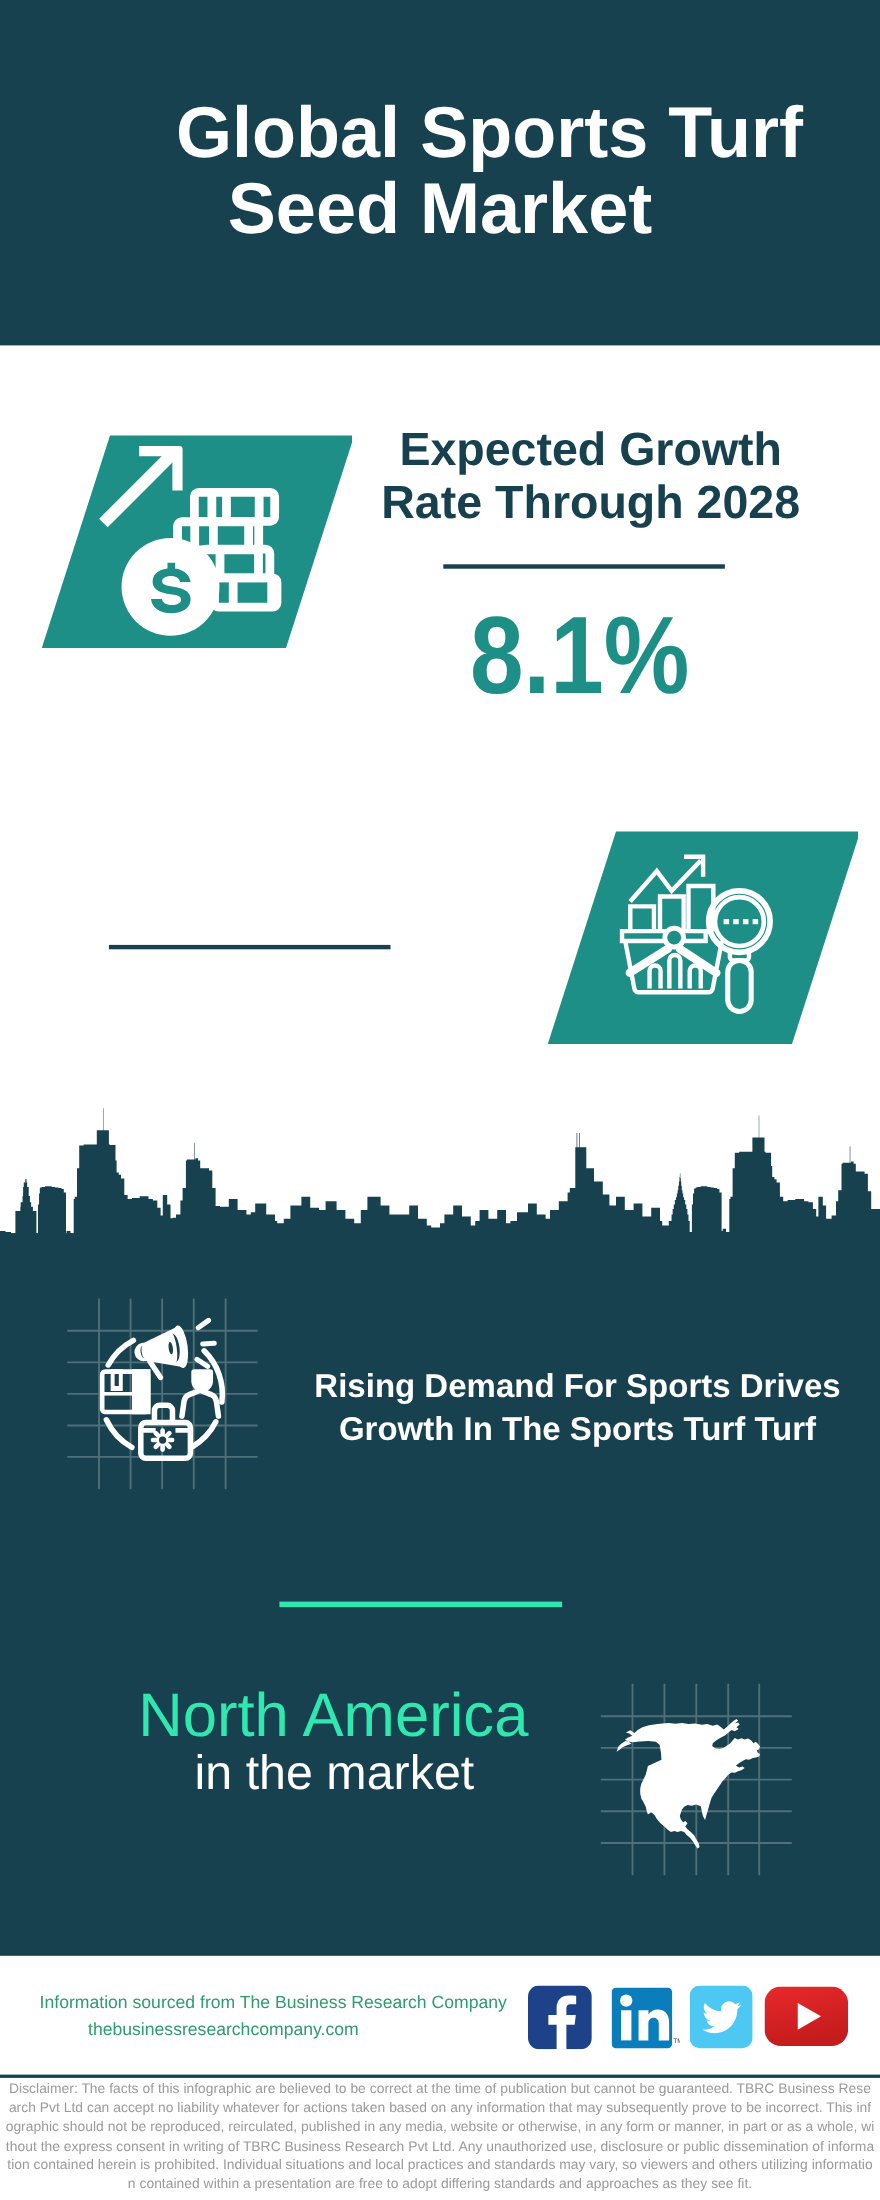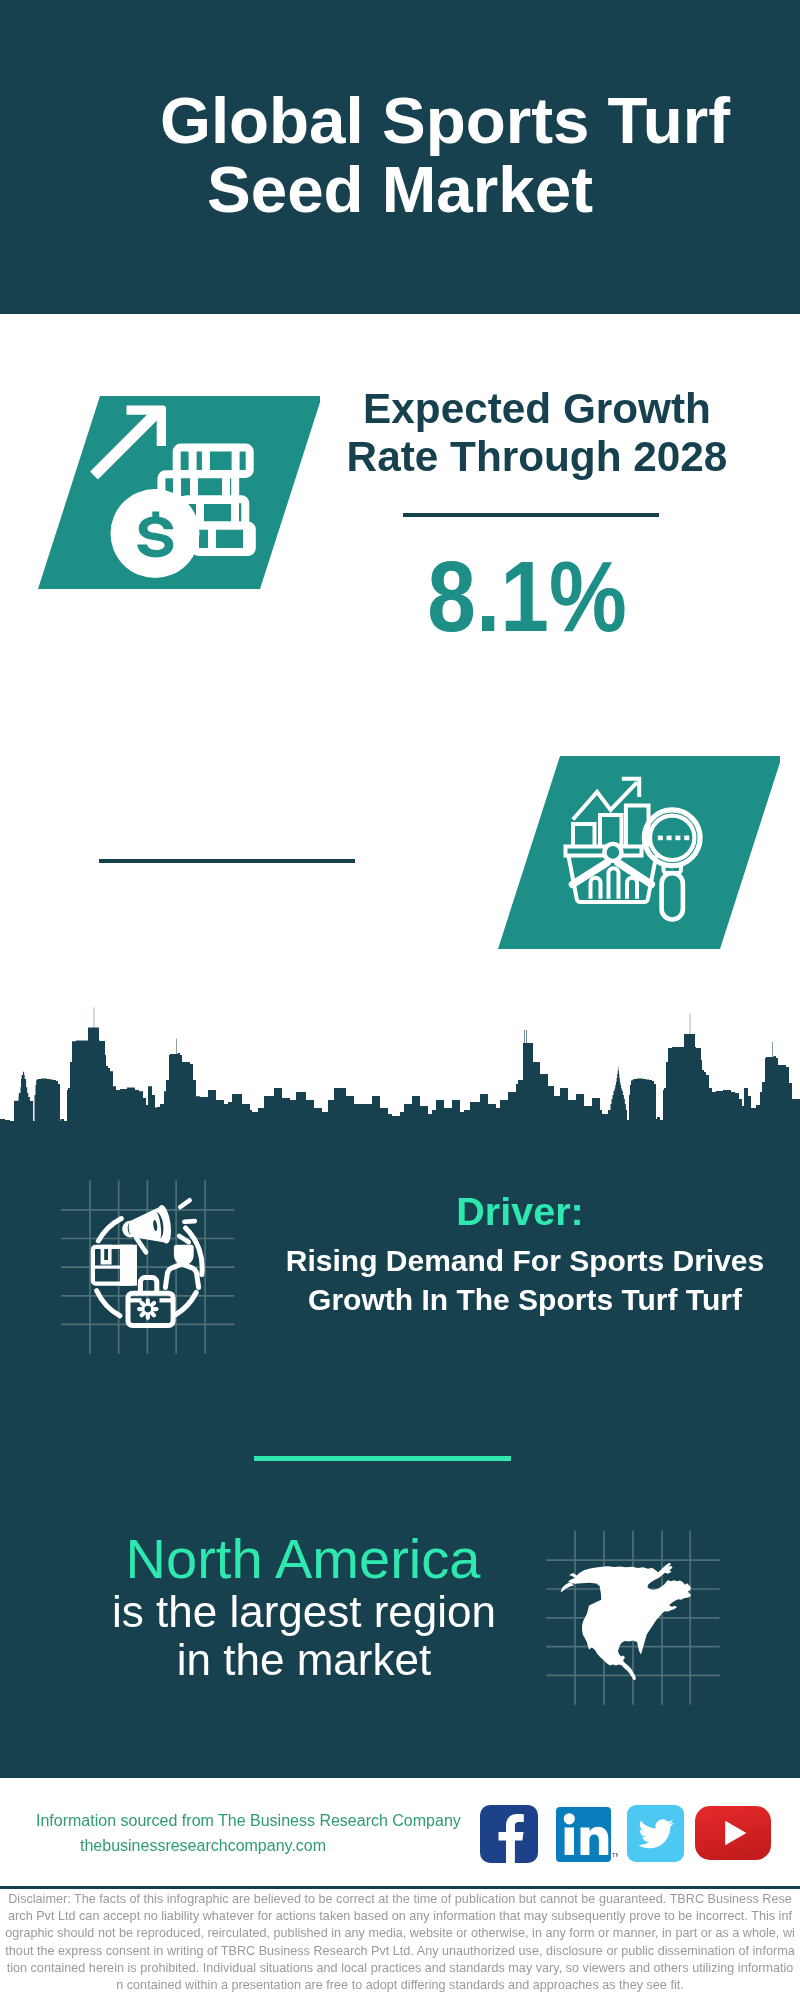--- a/index.html
+++ b/index.html
@@ -210,31 +210,29 @@
       <g stroke="#fff" stroke-width="4.2" stroke-linecap="round">
         <line x1="97.8" y1="130.4" x2="97.8" y2="147.8"></line>
         <line x1="89.1" y1="139.1" x2="106.5" y2="139.1"></line>
         <line x1="91.6" y1="132.9" x2="104.0" y2="145.3"></line>
         <line x1="91.6" y1="145.3" x2="104.0" y2="132.9"></line>
       </g>
       <circle cx="97.8" cy="139.1" r="3.3" fill="#17414f"></circle>
     </g>
   </svg>
 
-  <div class="driver-label" style="left:270px;top:1190px;width:500px;">Driver:</div>
   <div class="driver-text" style="left:275px;top:1242px;width:500px;">
     <div>Rising Demand For Sports Drives</div>
     <div>Growth In The Sports Turf Turf</div>
   </div>
 
   <div class="mint-rule" style="left:254px;top:1456px;width:257px;"></div>
 
   <div class="region-name" style="left:103px;top:1536px;width:400px;">North America</div>
   <div class="region-text" style="left:104px;top:1588px;width:400px;">
-    <div>is the largest region</div>
     <div>in the market</div>
   </div>
 
   <svg width="200" height="200" viewBox="0 0 200 200" style="position:absolute;left:545px;top:1510px;">
     <g stroke="#4f7079" stroke-width="1.7">
       <line x1="30" y1="20.7" x2="30" y2="194.7"></line>
       <line x1="59" y1="20.7" x2="59" y2="194.7"></line>
       <line x1="88" y1="20.7" x2="88" y2="194.7"></line>
       <line x1="117" y1="20.7" x2="117" y2="194.7"></line>
       <line x1="145.2" y1="20.7" x2="145.2" y2="194.7"></line>

